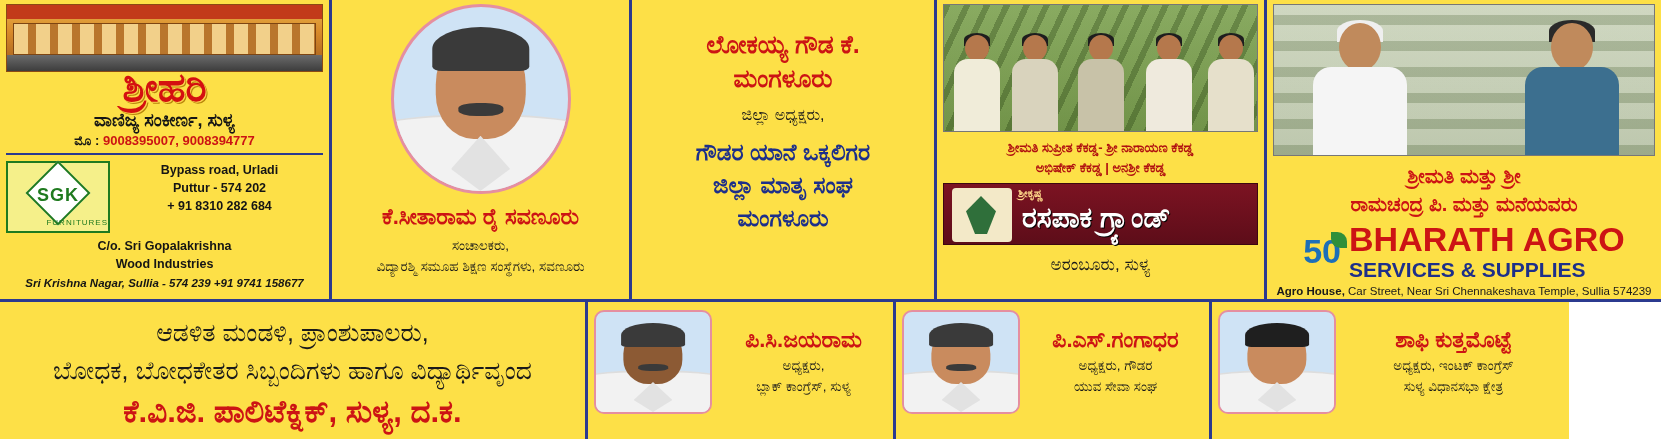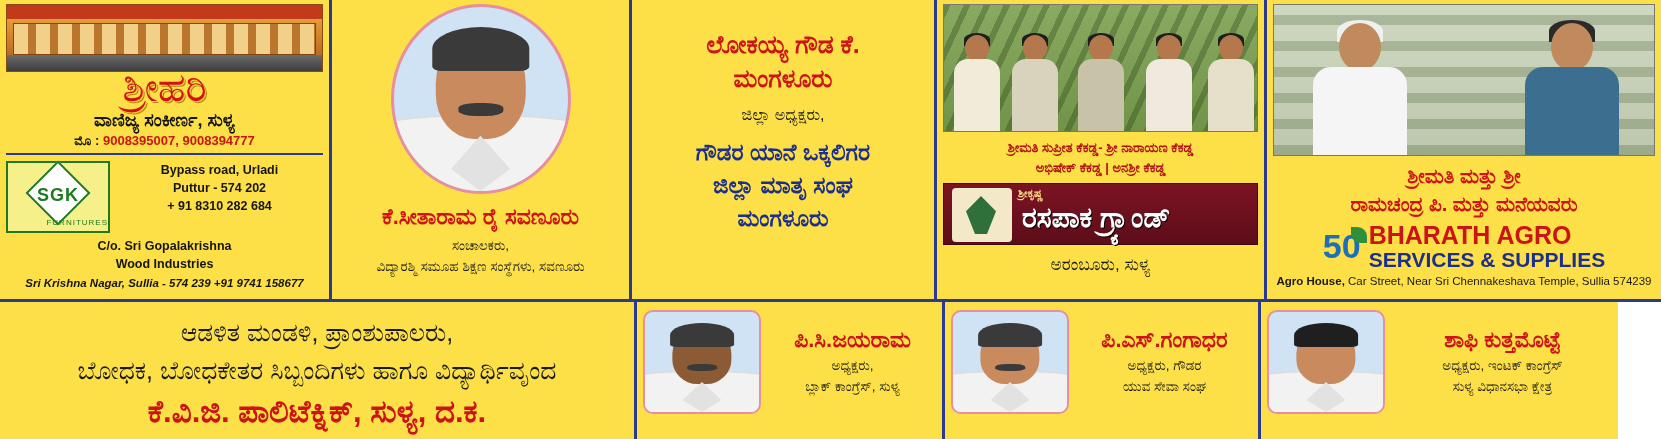--- a/index.html
+++ b/index.html
@@ -46,21 +46,21 @@
     background: #2b3a8f;
   }
 
   
   .c1 { width: 332px; }
   .c2 { width: 300px; }
   .c3 { width: 305px; }
   .c4 { width: 330px; }
   .c5 { width: 394px; }
 
-  .d1 { width: 637px; }
+  .d1 { width: 588px; }
   .d2 { width: 308px; }
   .d3 { width: 316px; }
   .d4 { width: 357px; }
 
   
   .kn { font-family: "Liberation Sans", sans-serif; }
 
   
   .shop-photo {
     width: 100%;
@@ -80,21 +80,21 @@
     border: 1px solid #7d4512;
   }
   .shop-photo::after {
     content: "";
     position: absolute;
     left: 0; right: 0; bottom: 0; height: 16px;
     background: linear-gradient(#6b6b6b,#3d3d3d);
   }
   .srihari {
     font-size: 40px;
-    font-weight: normal;
+    font-weight: bold;
     color: #d41010;
     text-align: center;
     line-height: 1.05;
     margin-top: -6px;
     text-shadow: 1px 1px 0 #ffd24d, 2px 2px 0 #b8860b;
   }
   .c1-line2 {
     font-size: 18px;
     font-weight: bold;
     color: #151515;
@@ -365,21 +365,21 @@
     font-size: 34px; font-weight: bold; color: #1d6fb8;
     line-height: .9;
     position: relative;
   }
   .bharath .fifty .leaf {
     position: absolute; right: -6px; top: -4px;
     width: 16px; height: 16px; border-radius: 0 60% 0 60%;
     background: #2f8f3a;
   }
   .bharath .bt1 {
-    font-size: 25px; font-weight: bold; color: #cc1414; line-height: 1.05;
+    font-size: 34px; font-weight: bold; color: #cc1414; line-height: 1.05;
   }
   .bharath .bt2 {
     font-size: 21px; font-weight: bold; color: #1d2f8a; line-height: 1.1;
   }
   .c5-addr {
     text-align: center;
     font-size: 11.5px;
     color: #1a1a1a;
     margin-top: 4px;
   }

